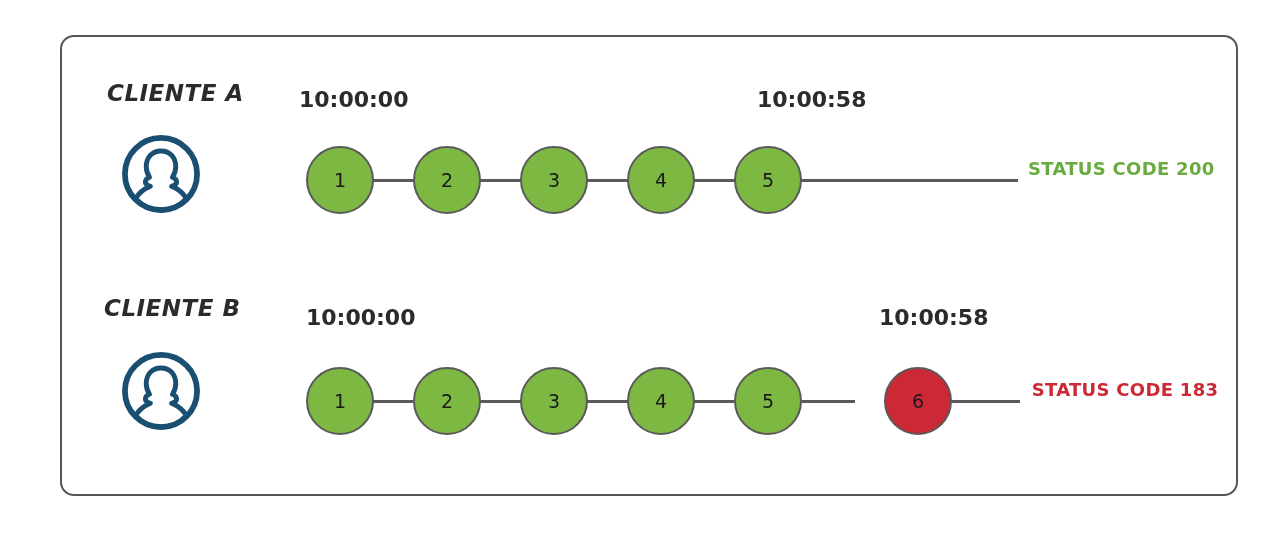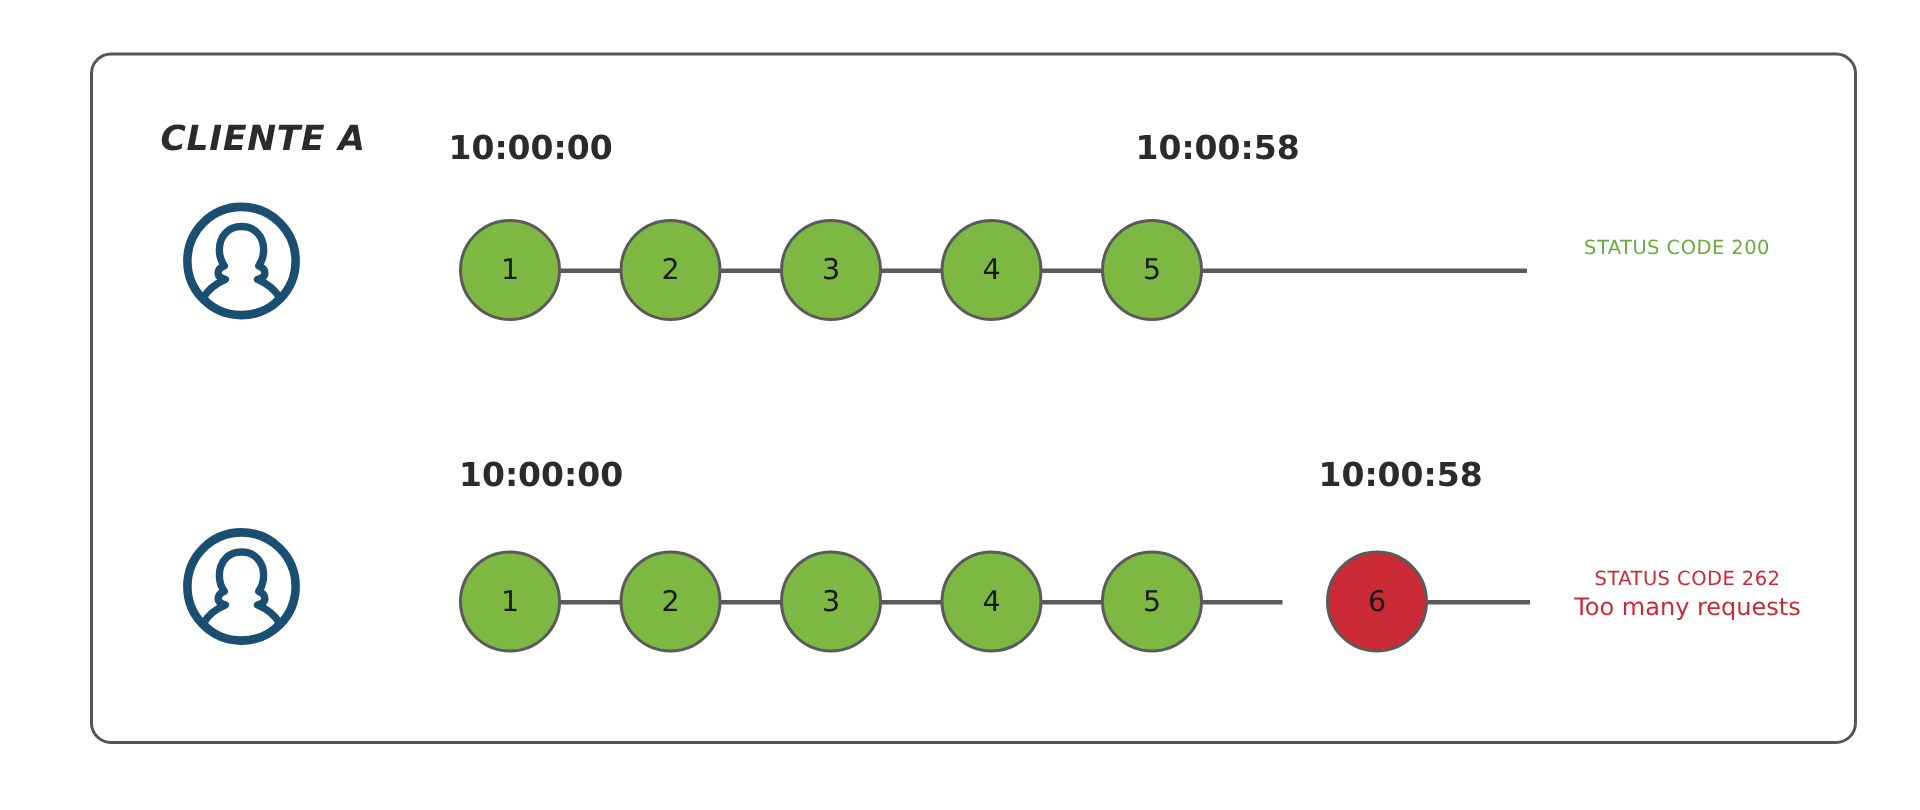--- a/index.html
+++ b/index.html
@@ -58,22 +58,22 @@
   }
 
   
   .status-block {
     position: absolute;
     text-align: center;
     white-space: nowrap;
     font-family: "DejaVu Sans", sans-serif;
   }
   .status-line1 {
-    font-size: 13px;
-    font-weight: 400;
+    font-size: 18px;
+    font-weight: 700;
     letter-spacing: 0.3px;
     line-height: 1.25;
   }
   .status-line2 {
     font-size: 16px;
     font-weight: 500;
     line-height: 1.25;
   }
   .status-ok .status-line1,
   .status-ok .status-line2 { color: #6aab3f; }
@@ -141,20 +141,21 @@
   <div class="node node-ok" style="left:306px; top:146px;">1</div>
   <div class="node node-ok" style="left:413px; top:146px;">2</div>
   <div class="node node-ok" style="left:520px; top:146px;">3</div>
   <div class="node node-ok" style="left:627px; top:146px;">4</div>
   <div class="node node-ok" style="left:734px; top:146px;">5</div>
 
   <div class="status-block status-ok" style="left:1028px; top:158px; width:180px;">
     <div class="status-line1">STATUS CODE 200</div>
   </div>
 
+  <div class="client-label" style="left:104px; top:295px;">CLIENTE B</div>
 
   <svg class="avatar" style="left:120px; top:350px;" viewBox="0 0 100 100">
     <circle cx="50" cy="50" r="44" fill="none" stroke="#1b4f72" stroke-width="7"></circle>
     <path d="M50 22 C39 22 32 30 32 41 C32 47 34 51 36 54 C33 55 31 57 31 60
              C31 63 34 64 37 65 C30 68 23 73 19 80
              C27 89 38 94 50 94 C62 94 73 89 81 80
              C77 73 70 68 63 65 C66 64 69 63 69 60
              C69 57 67 55 64 54 C66 51 68 47 68 41
              C68 30 61 22 50 22 Z" fill="none" stroke="#1b4f72" stroke-width="6" stroke-linejoin="round"></path>
   </svg>
@@ -170,17 +171,16 @@
   <div class="connector" style="left:908px; top:400px; width:112px;"></div>
 
   <div class="node node-ok" style="left:306px; top:367px;">1</div>
   <div class="node node-ok" style="left:413px; top:367px;">2</div>
   <div class="node node-ok" style="left:520px; top:367px;">3</div>
   <div class="node node-ok" style="left:627px; top:367px;">4</div>
   <div class="node node-ok" style="left:734px; top:367px;">5</div>
   <div class="node node-err" style="left:884px; top:367px;">6</div>
 
   <div class="status-block status-err" style="left:1030px; top:379px; width:190px;">
-    <div class="status-line1">STATUS CODE 262</div>
-    <div class="status-line2">Too many requests</div>
+    <div class="status-line1">STATUS CODE 183</div>
   </div>
 
 </div>
 
 </body></html>

